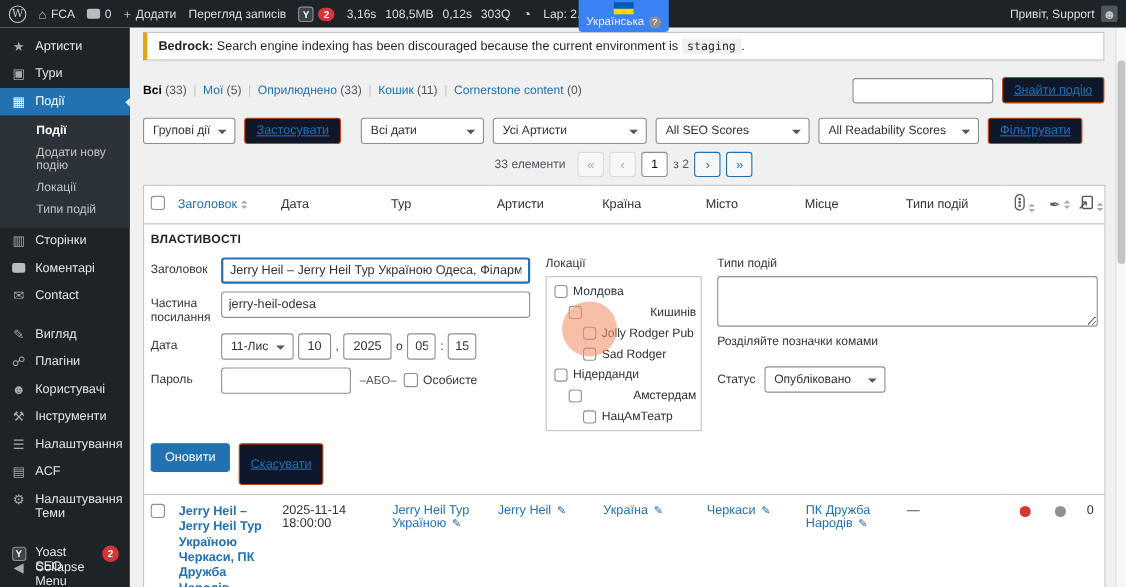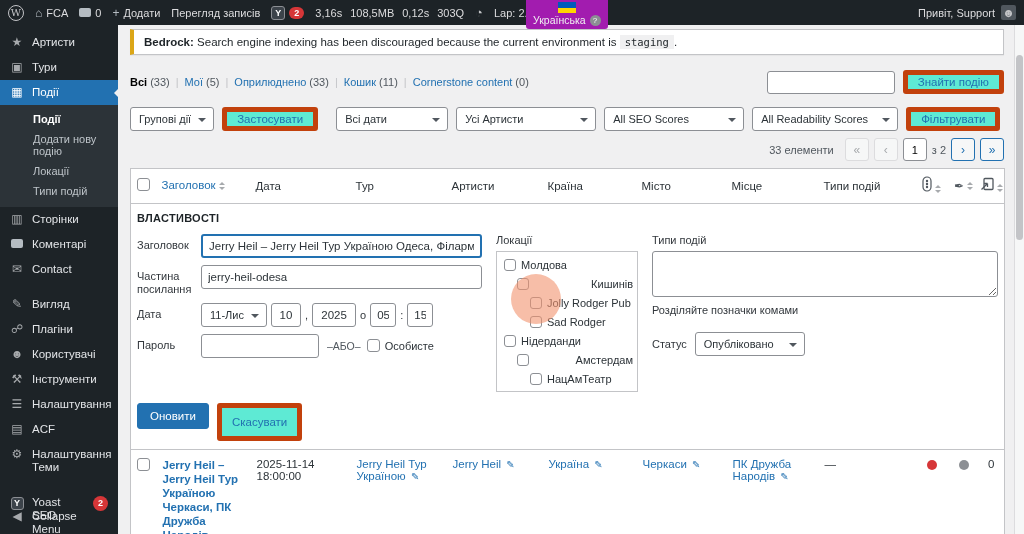--- a/index.html
+++ b/index.html
@@ -13,21 +13,21 @@
   .ab-ic { color:#b5bcc2; font-size:12px; line-height:1; }
   .ab-logo { width:16px; height:16px; border:1.5px solid #c3c4c7; border-radius:50%; color:#c3c4c7;
     font-family:"DejaVu Serif", serif; font-size:10px; display:flex; align-items:center; justify-content:center; }
   .bubble { width:12px; height:9px; background:#b5bcc2; border-radius:2px; position:relative; display:inline-block; }
   .bubble::after { content:""; position:absolute; left:2px; bottom:-3px; border:3px solid transparent; border-top-color:#b5bcc2; }
   .ylogo { width:14px; height:14px; background:#3c434a; border:1px solid #8c8f94; border-radius:3px; color:#fff;
     font-size:9px; font-weight:bold; display:inline-flex; align-items:center; justify-content:center; }
   .badge { background:#d63638; color:#fff; border-radius:8px; font-size:9px; padding:1px 5px; font-weight:bold; }
   .ab-stats { display:inline-flex; gap:8px; color:#dcdcde; }
   .qm-ic { font-size:13px; color:#c3c4c7; }
-  .lang { position:absolute; left:526px; top:0; background:#a21caf; border-radius:0 0 3px 3px;
+  .lang { position:absolute; left:526px; top:0; background:#3b82f6; border-radius:0 0 3px 3px;
     display:flex; flex-direction:column; align-items:center; padding:2px 7px 3px; gap:1px; z-index:31; }
   .flag { width:18px; height:11px; display:block; }
   .flag .b { height:5.5px; background:#005bbb; } .flag .y { height:5.5px; background:#ffd500; }
   .lang-row { display:flex; align-items:center; gap:4px; color:#f0f0f1; font-size:10.5px; }
   .help-circle { width:11px; height:11px; border-radius:50%; background:#8c8f94; color:#fff; font-size:8px;
     display:inline-flex; align-items:center; justify-content:center; }
   .ab-right { margin-left:auto; display:inline-flex; align-items:center; gap:6px; }
   .avatar { width:15px; height:15px; background:#50575e; border-radius:2px; color:#c3c4c7; font-size:12px;
     display:inline-flex; align-items:center; justify-content:center; overflow:hidden; }
 
@@ -56,29 +56,29 @@
   .views-row { margin-top:15px; display:flex; align-items:center; font-size:11px; color:#50575e; }
   .views-row .vlink { color:#2271b1; cursor:pointer; }
   .views-row .vcur { color:#000; font-weight:bold; }
   .views-row .cnt { color:#50575e; margin-left:3px; }
   .views-row .vsep { color:#c3c4c7; margin:0 6px; }
   .search-box { margin-left:auto; display:flex; align-items:center; gap:8px; }
   .search-box input { width:128px; height:23px; border:1px solid #8c8f94; border-radius:3px; background:#fff; padding:0 6px; font-size:11px; }
 
   .btn { height:24px; border-radius:3px; font-size:11.5px; padding:0 10px; cursor:pointer;
     display:inline-flex; align-items:center; justify-content:center; font-family:inherit; }
-  .btn-secondary { background:#5eead4; border:5px solid #c2410c; color:#2271b1; }
+  .btn-secondary { background:#0f172a; border:1px solid #c2410c; color:#2271b1;text-decoration:underline; }
   .btn-primary { background:#2271b1; border:1px solid #2271b1; color:#fff; height:26px; padding:0 12px; }
 
   .filters-row { margin-top:13px; display:flex; align-items:center; gap:8px; font-size:11px; }
   .mini-sel { display:inline-flex; align-items:center; height:24px; border:1px solid #8c8f94; border-radius:3px;
     background:#fff; padding:0 22px 0 8px; position:relative; font-size:11px; color:#2c3338; cursor:pointer; white-space:nowrap; }
   .mini-sel::after { content:""; position:absolute; right:7px; top:10px; border:4px solid transparent; border-top-color:#50575e; }
 
-  .paging-row { margin-top:7px; display:flex; justify-content:flex-end; align-items:center; gap:5px; font-size:11px; color:#50575e; }
+  .paging-row { margin-top:7px; display:flex; justify-content:center; align-items:center; gap:5px; font-size:11px; color:#50575e; }
   .pg-btn { width:24px; height:23px; border-radius:3px; display:inline-flex; align-items:center; justify-content:center; font-size:12px; }
   .pg-off { background:#f6f7f7; border:1px solid #dcdcde; color:#a7aaad; }
   .pg-on { background:#f6f7f7; border:1px solid #2271b1; color:#2271b1; cursor:pointer; }
   .pg-cur { width:24px; height:23px; border:1px solid #8c8f94; border-radius:3px; text-align:center; font-size:11px; background:#fff; }
   .pg-count { margin-right:6px; }
 
   
   table.list { margin-top:7px; width:874px; border-collapse:collapse; background:#fff; border:1px solid #c3c4c7; table-layout:fixed; }
   .list th { font-weight:normal; font-size:11.5px; color:#2c3338; text-align:left; padding:7px 5px; border-bottom:1px solid #c3c4c7; }
   .list th.c { text-align:center; padding:7px 1px; }

